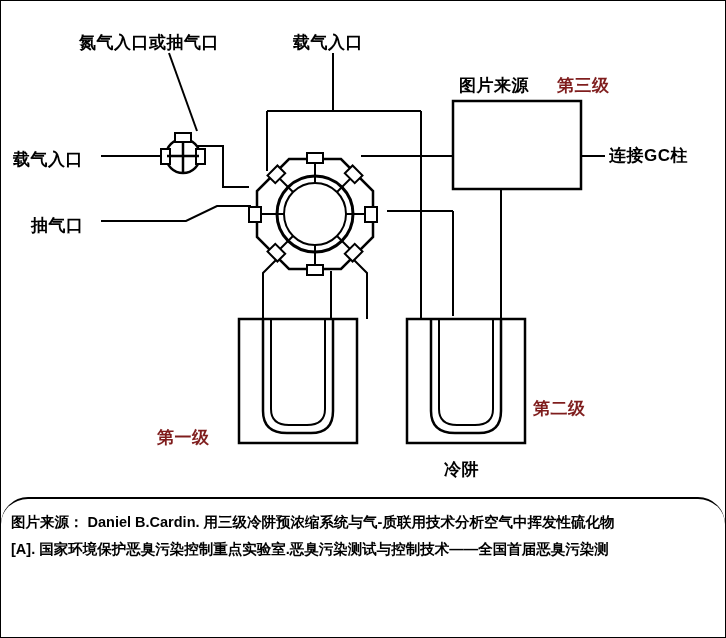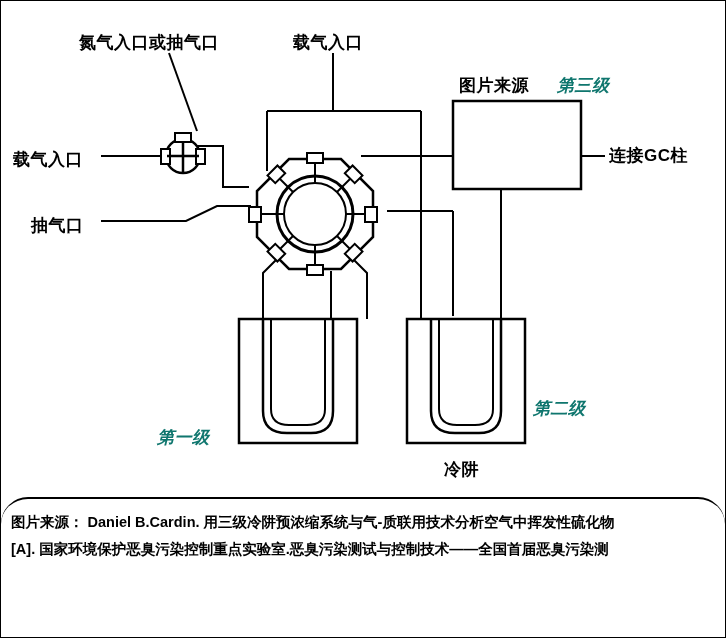--- a/index.html
+++ b/index.html
@@ -34,22 +34,21 @@
   .lbl {
     position: absolute;
     font-family: "Liberation Sans", sans-serif;
     font-size: 17px;
     font-weight: bold;
     color: #000000;
     white-space: nowrap;
     letter-spacing: 0.5px;
   }
   .lbl-red {
-    color: #0f766e;
-    font-style: italic;
+    color: #7f1d1d;
   }
   .caption-box {
     position: absolute;
     left: 0;
     top: 496px;
     width: 724px;
     height: 116px;
     border-top: 2px solid #000000;
     box-sizing: border-box;
     padding: 10px 10px 16px 10px;

